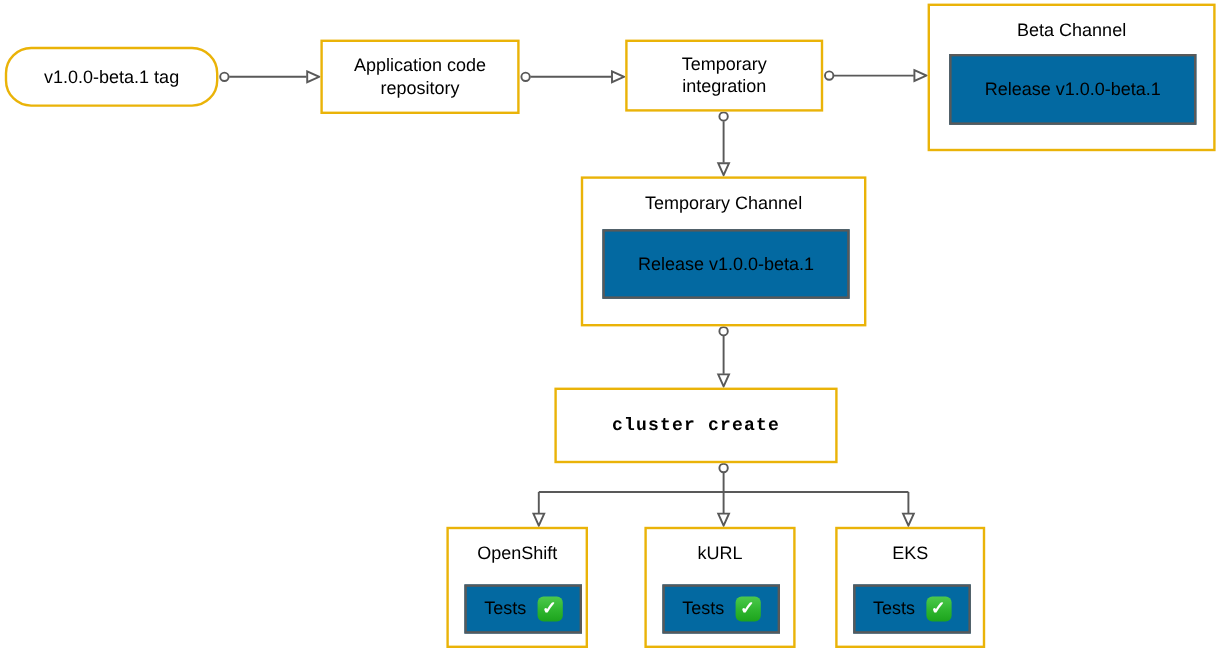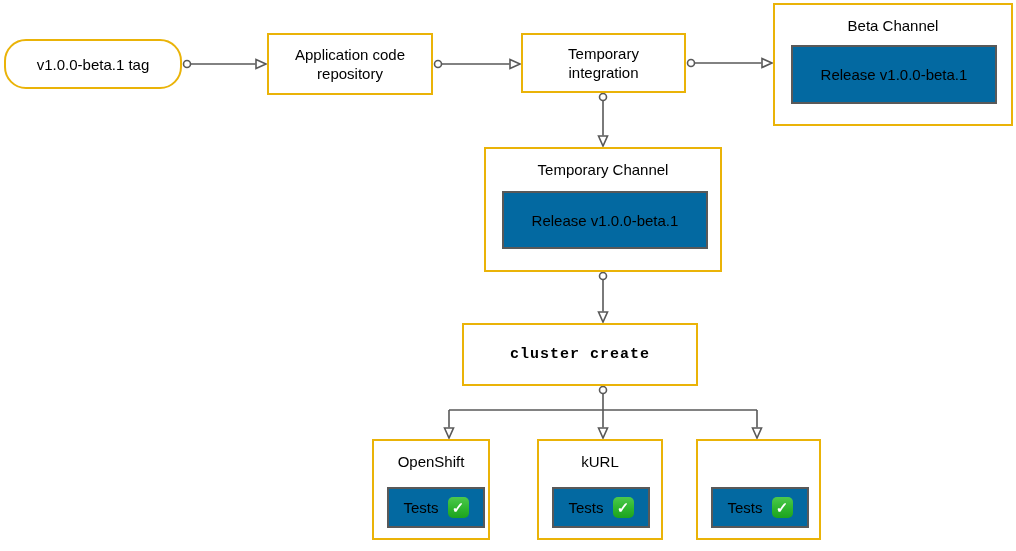--- a/index.html
+++ b/index.html
@@ -167,20 +167,21 @@
     <div class="group-title">kURL</div>
     <div class="inner-box tests-box" style="left:13px; top:46px; width:98px; height:41px;">
       <span>Tests</span>
       <span class="check-badge">
         <span>✓</span>
       </span>
     </div>
   </div>
 
   <div class="node" style="left:696px; top:439px; width:125px; height:101px;">
+    <div class="group-title">EKS</div>
     <div class="inner-box tests-box" style="left:13px; top:46px; width:98px; height:41px;">
       <span>Tests</span>
       <span class="check-badge">
         <span>✓</span>
       </span>
     </div>
   </div>
 
 </div>
 

